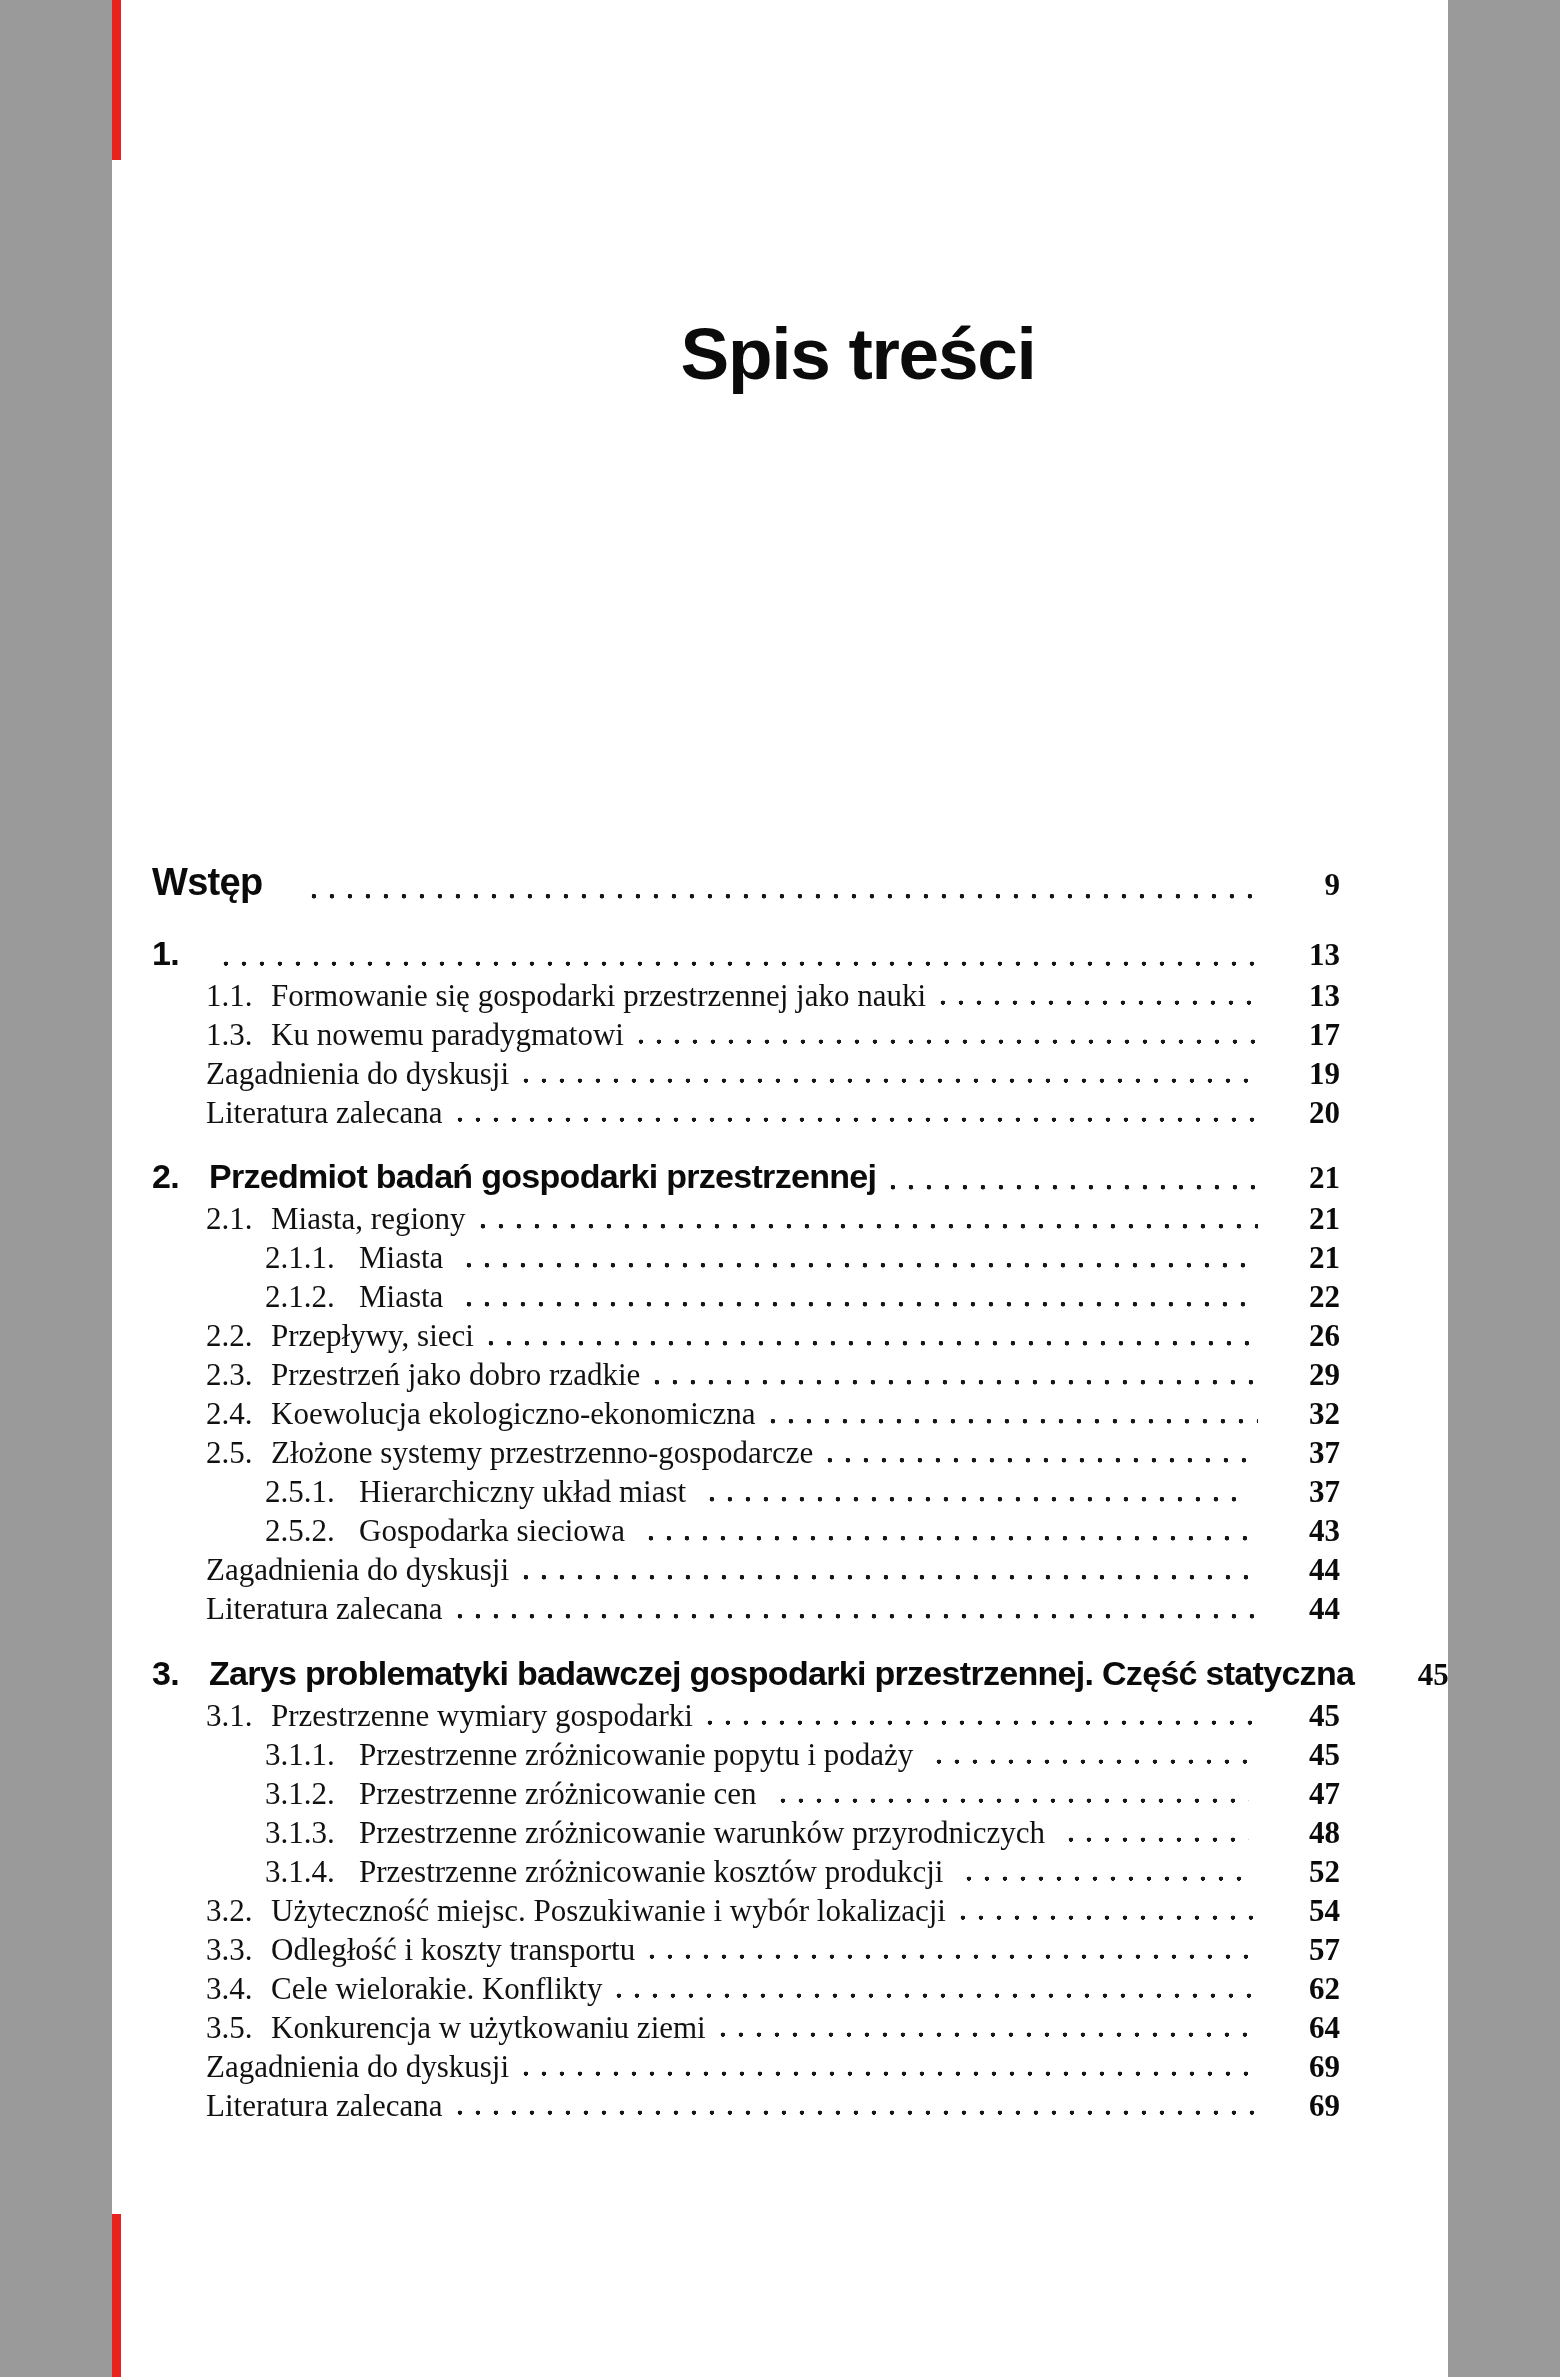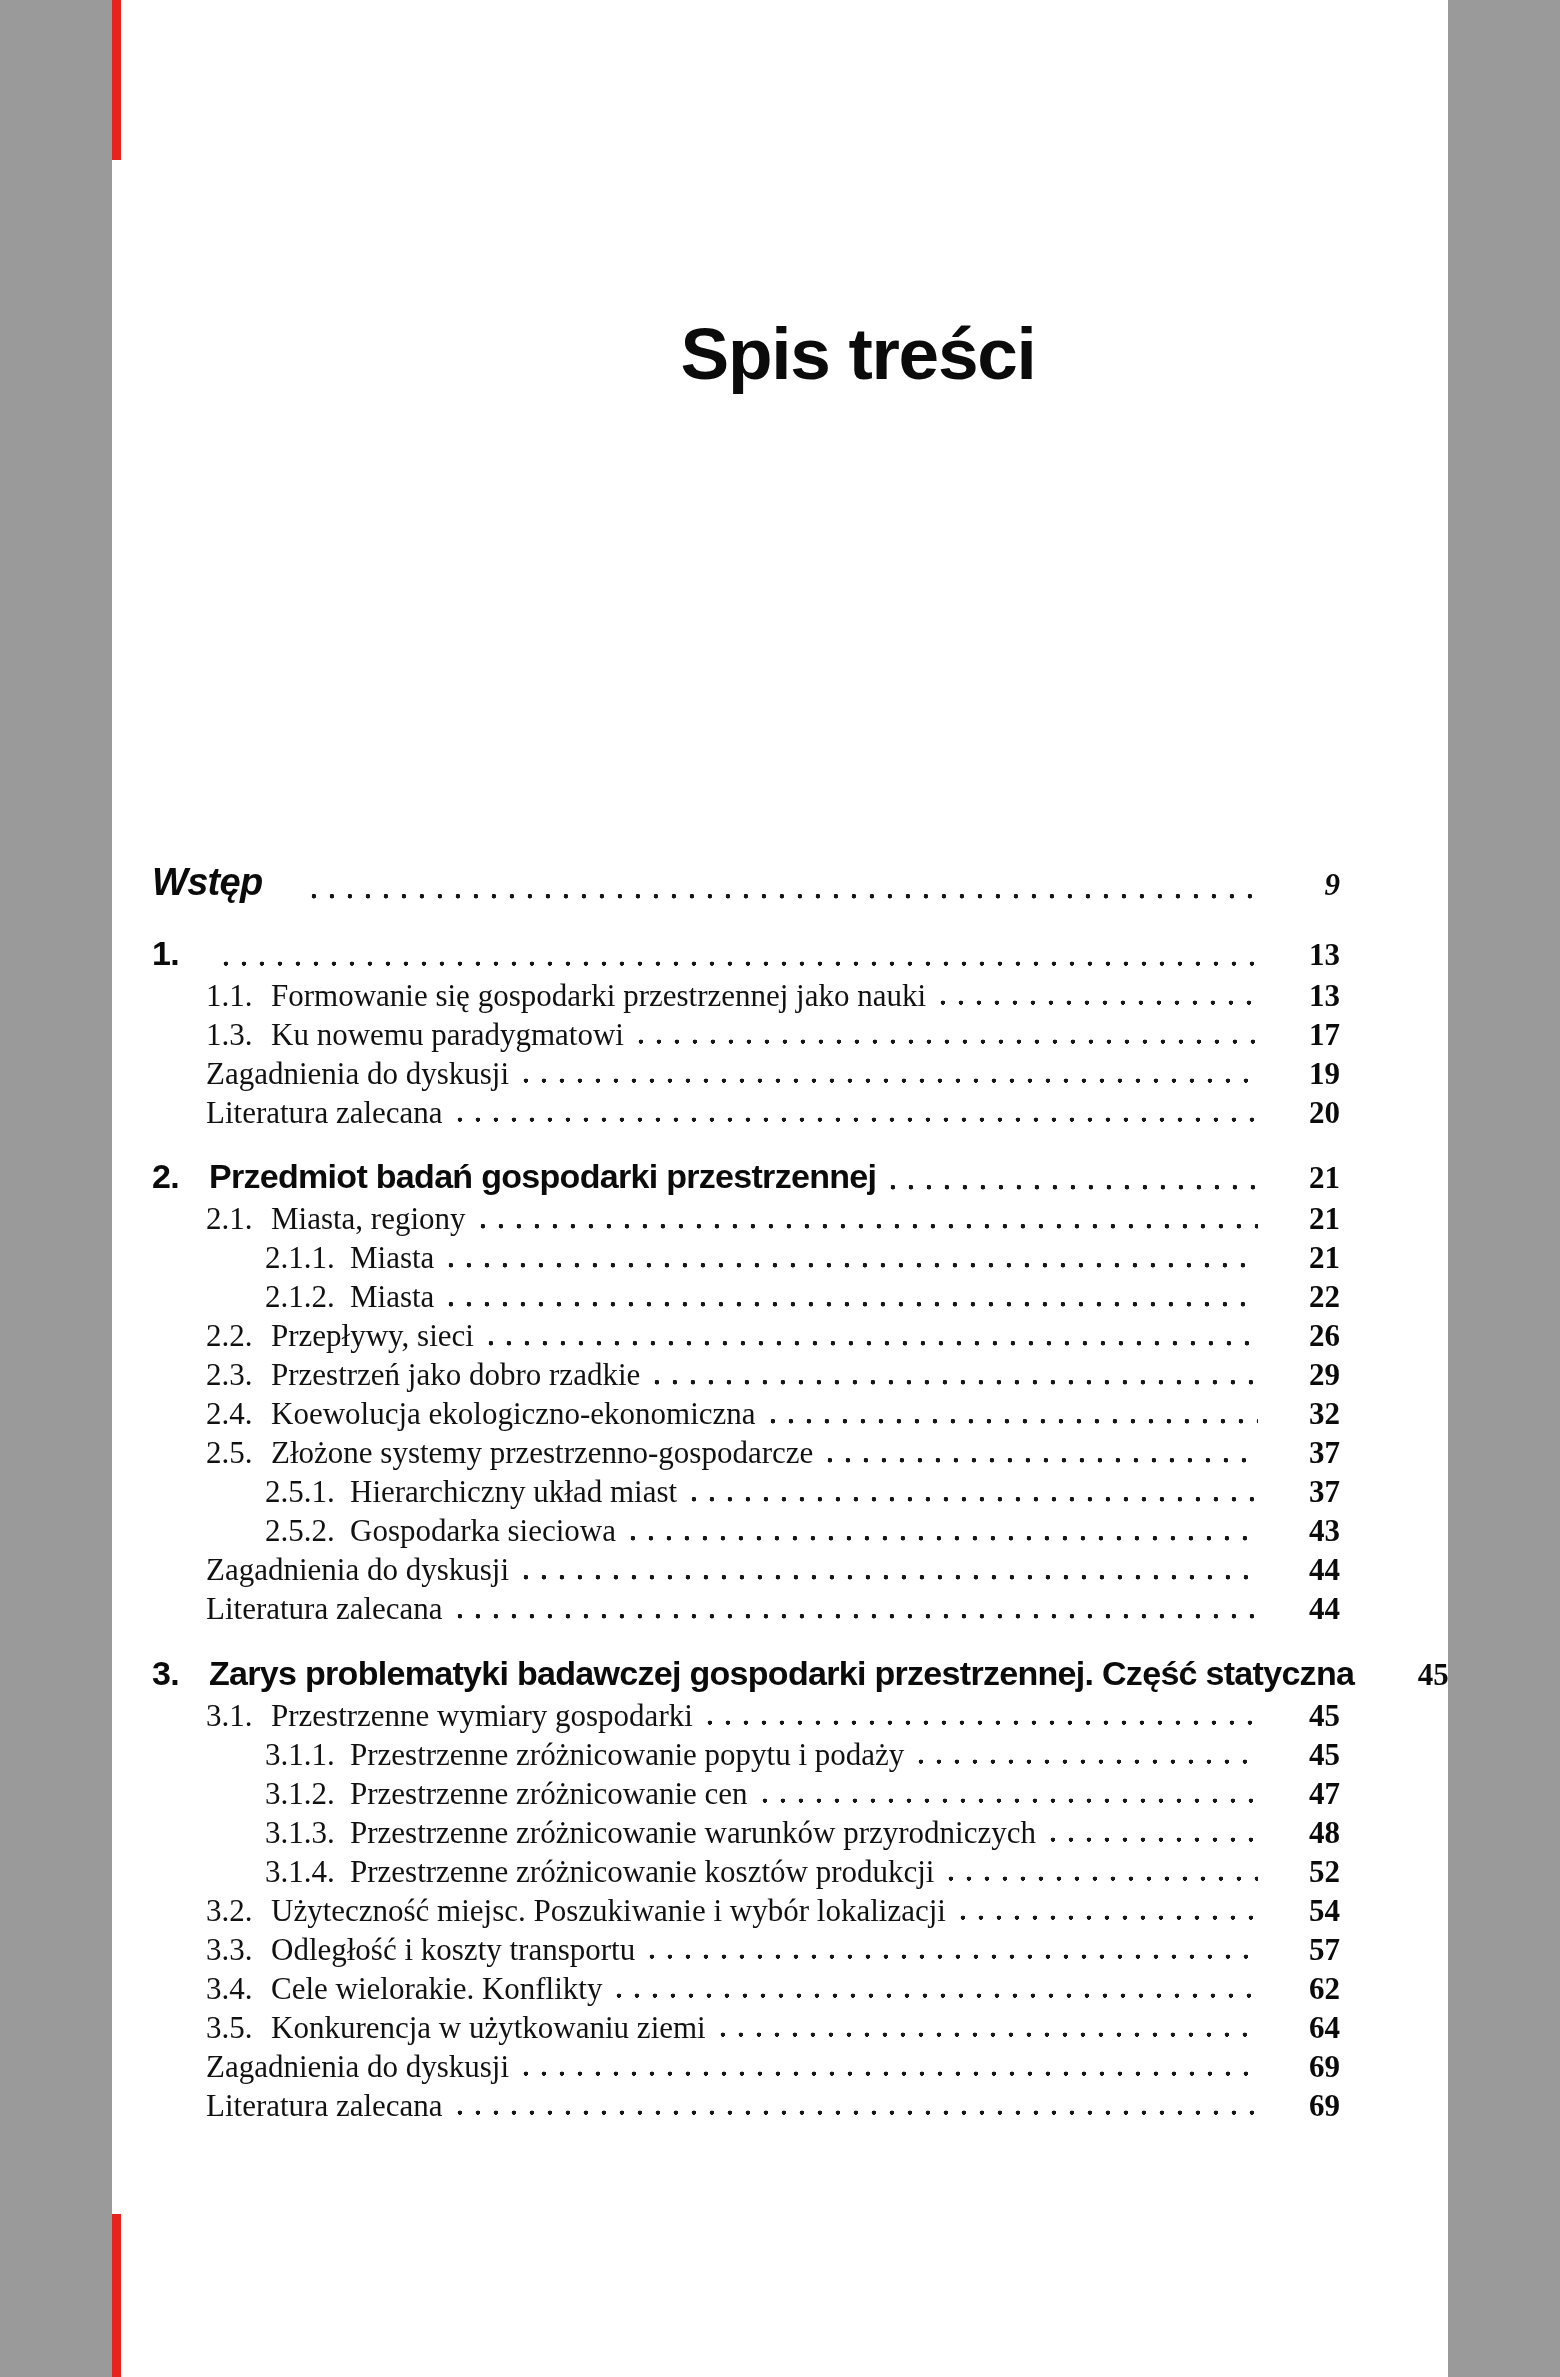--- a/index.html
+++ b/index.html
@@ -52,39 +52,38 @@
   .row .label { white-space: nowrap; }
 
   .row.intro {
     font-family: "Liberation Sans", sans-serif;
     font-weight: bold;
     font-size: 38px;
     letter-spacing: -0.7px;
     min-height: 46px;
     line-height: 46px;
     color: #0b0b0b;
-    font-style: italic;
   }
   .row.intro .leader { margin-left: 47px; }
 
   .row.chapter {
     font-family: "Liberation Sans", sans-serif;
     font-weight: bold;
     font-size: 34px;
     letter-spacing: -0.7px;
     min-height: 43px;
     line-height: 43px;
     margin-top: 23.5px;
     color: #0b0b0b;
   }
   .row.chapter .num { min-width: 57px; display: inline-block; }
 
   .row.sub    { margin-left: 54px; }
   .row.sub .num    { min-width: 65px; display: inline-block; }
-  .row.subsub { margin-left: 113px; }
+  .row.subsub { margin-left: 113px; gap: 9px; }
   .row.subsub .num { min-width: 85px; display: inline-block; }
 
   .leader {
     flex: 1 1 auto;
     align-self: flex-end;
     height: 8.5px;
     margin: 0 19.6px 7.2px 13px;
     background-image: radial-gradient(circle at 3.9px 3.9px, #161616 2px, rgba(0,0,0,0) 2.5px);
     background-size: 18px 8.5px;
     background-repeat: repeat-x;

